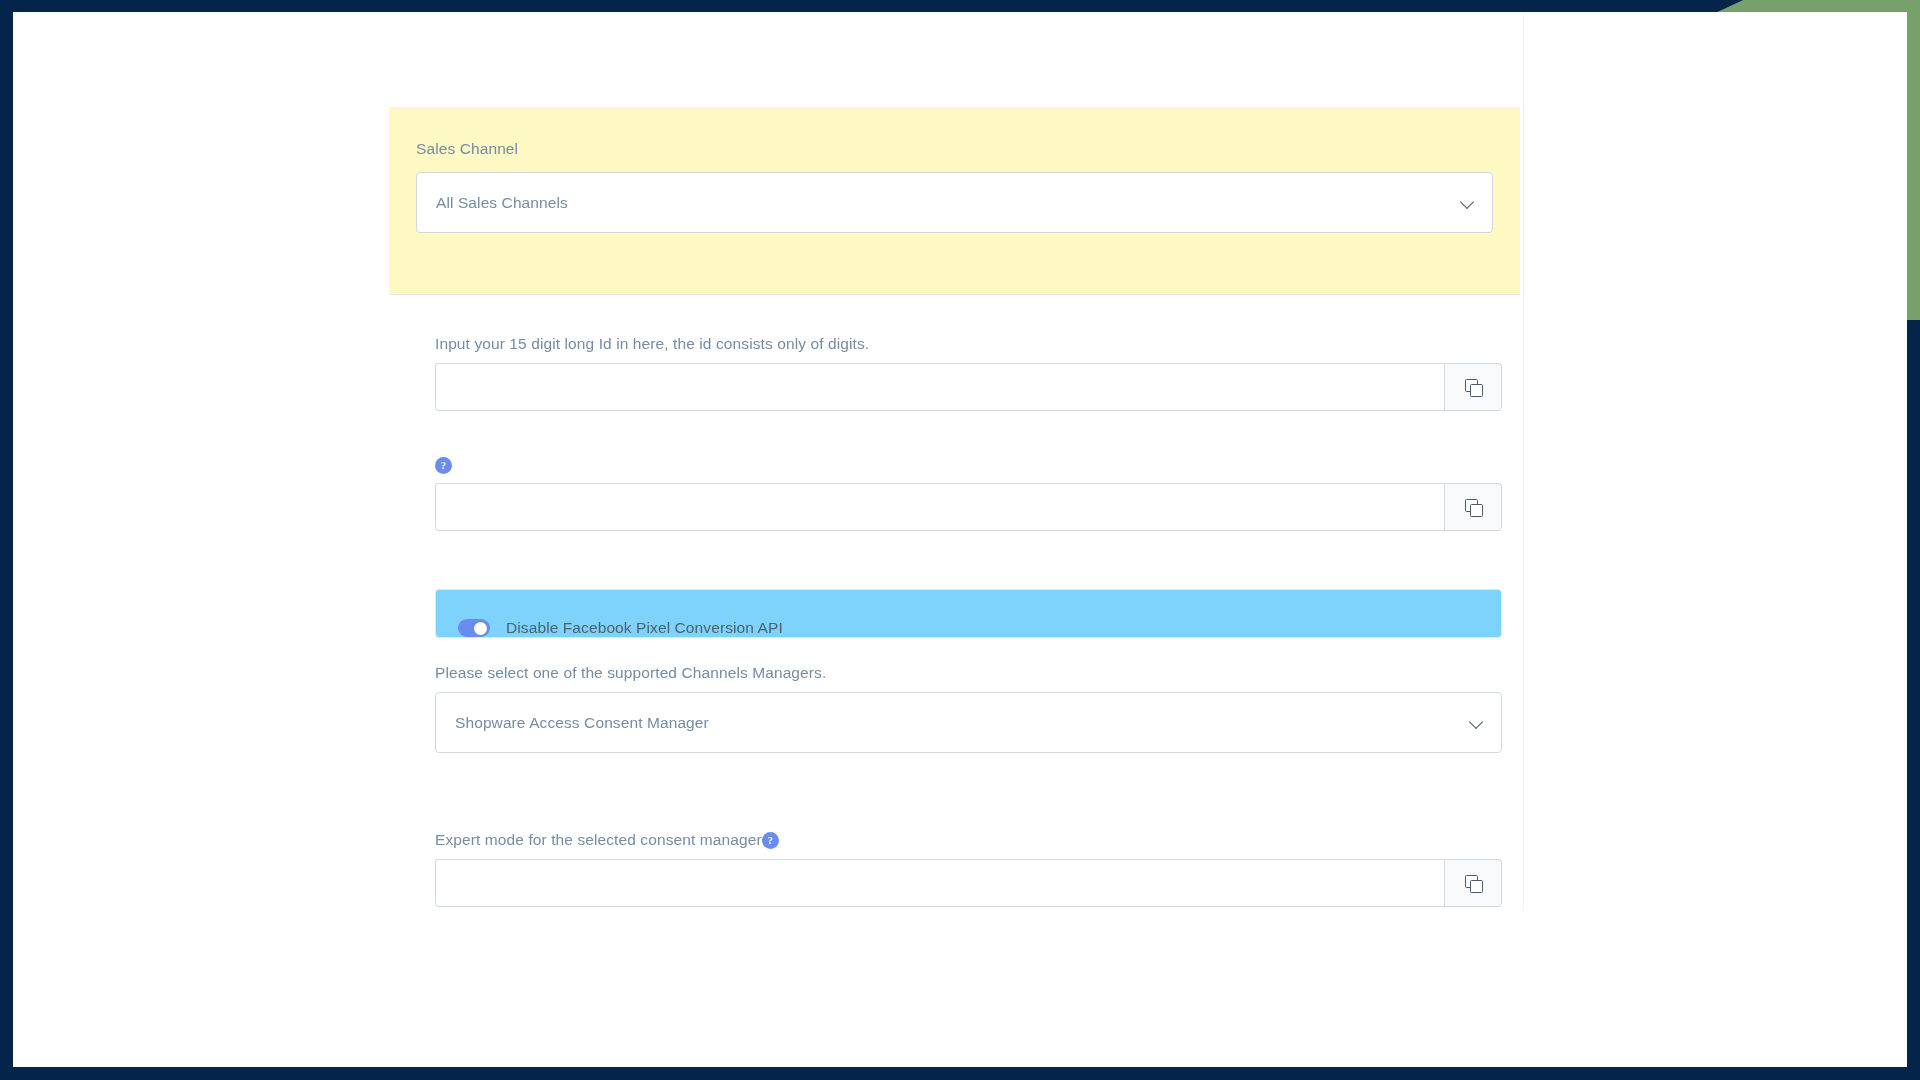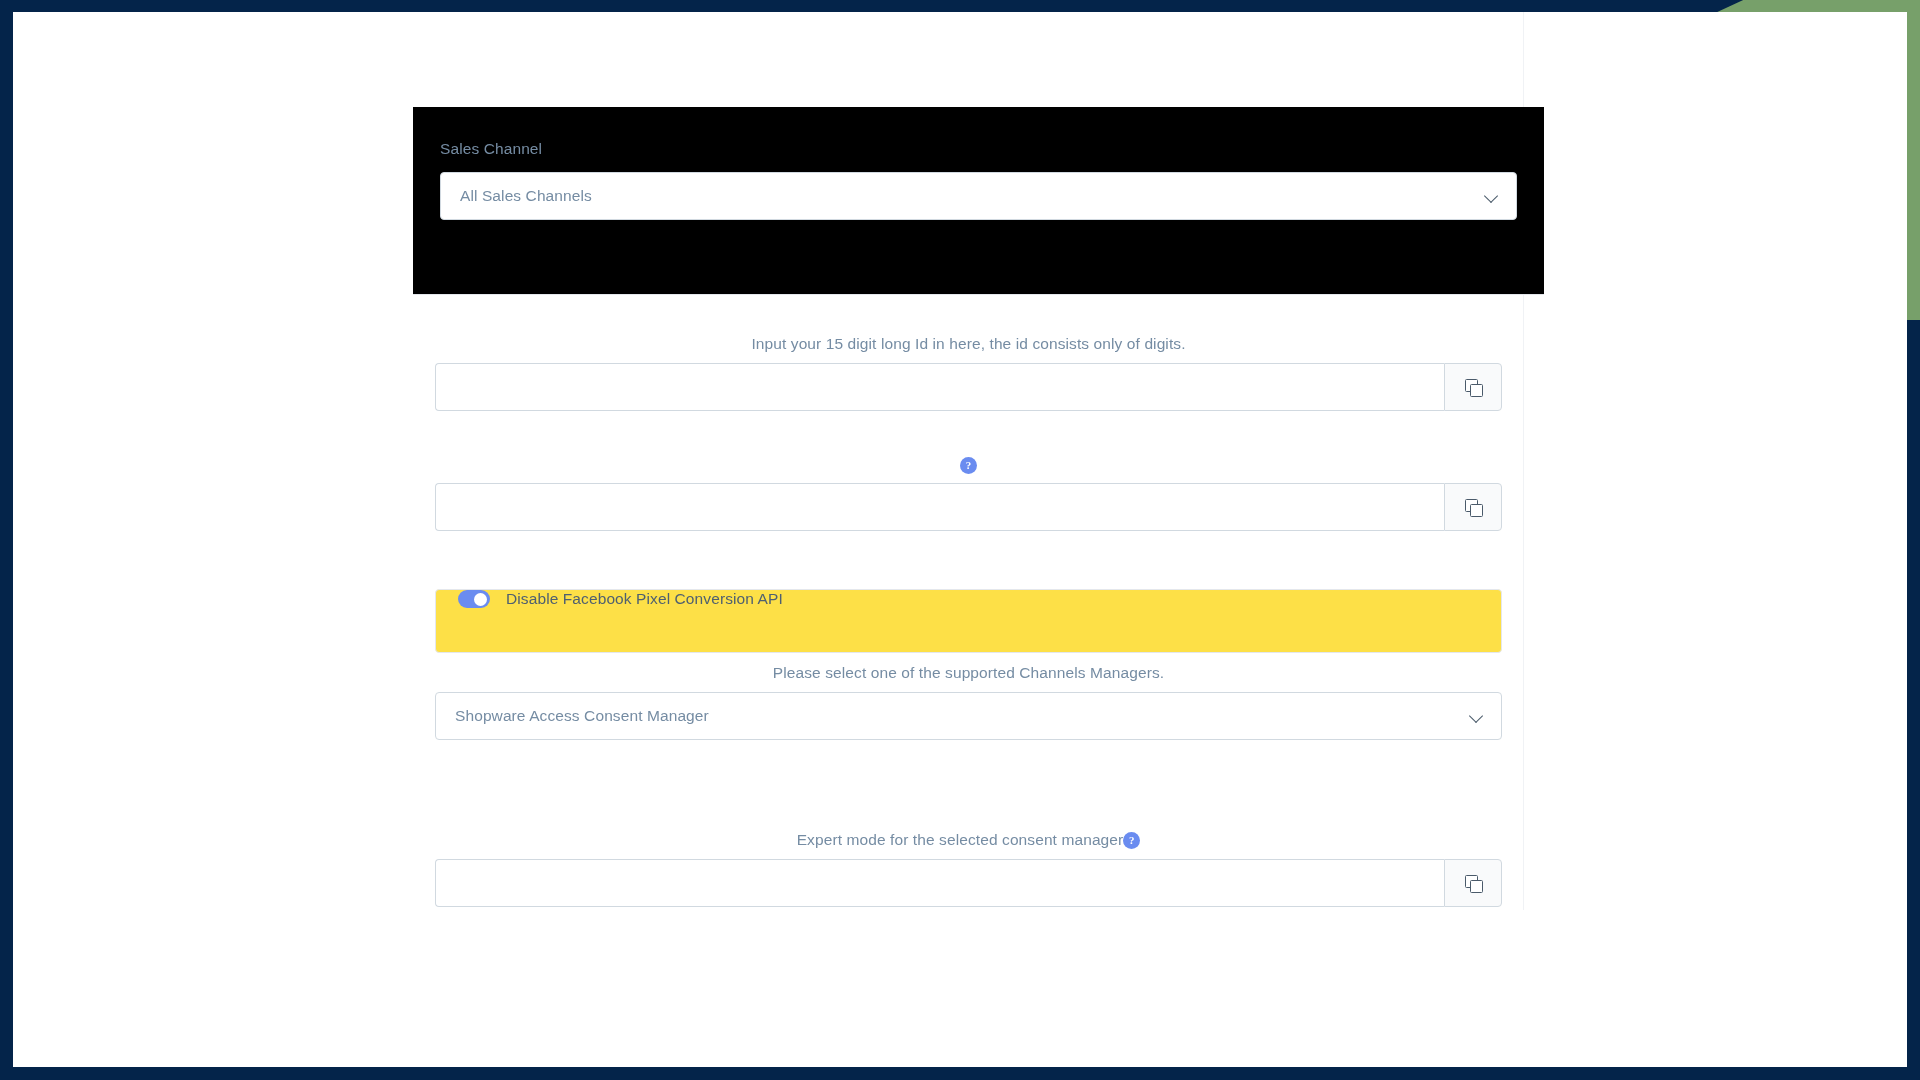--- a/index.html
+++ b/index.html
@@ -49,41 +49,41 @@
     position: absolute;
     left: 0;
     top: 0;
     width: 1511px;
     height: 898px;
     border-right: 1px solid #f0f2f5;
   }
 
   #sales-channel-panel {
     position: absolute;
-    left: 400px;
+    left: 376px;
     top: 95px;
     width: 1131px;
     height: 188px;
-    background: #000000;
+    background: #fef9c3;
     border-bottom: 1px solid #e4e7ec;
   }
 
   .panel-label {
     position: absolute;
     left: 27px;
     top: 33px;
     font-size: 15.5px;
     color: #758ca3;
     letter-spacing: 0.1px;
   }
 
   
   .control {
     position: absolute;
-    height: 48px;
+    height: 61px;
     background: #ffffff;
     border: 1px solid #d1d9e0;
     border-radius: 4px;
     display: flex;
     align-items: center;
   }
 
   .control.select {
     justify-content: space-between;
     padding: 0 16px 0 19px;
@@ -125,21 +125,21 @@
     font-size: 15.5px;
     color: #758ca3;
     letter-spacing: 0.1px;
     line-height: 20px;
     display: block;
   }
 
   .label-row {
     display: flex;
     align-items: center;
-    justify-content: center;
+    justify-content: flex-start;
   }
 
   .help-icon {
     width: 17px;
     height: 17px;
     border-radius: 50%;
     background: #6a8cf0;
     color: #ffffff;
     font-size: 11px;
     font-weight: bold;
@@ -209,26 +209,26 @@
     border-radius: 1.5px;
     background: #ffffff;
   }
 
   
   #toggle-row {
     position: absolute;
     left: 422px;
     top: 577px;
     width: 1067px;
-    height: 64px;
+    height: 49px;
     border: 1px solid #e4e7ec;
     border-radius: 4px;
-    background: #fde047;
-    display: flex;
-    align-items: flex-start;
+    background: #7dd3fc;
+    display: flex;
+    align-items: flex-end;
     padding-left: 22px;
   }
 
   .switch {
     width: 32px;
     height: 18px;
     border-radius: 9px;
     background: #6a8cf0;
     position: relative;
     flex: 0 0 auto;

